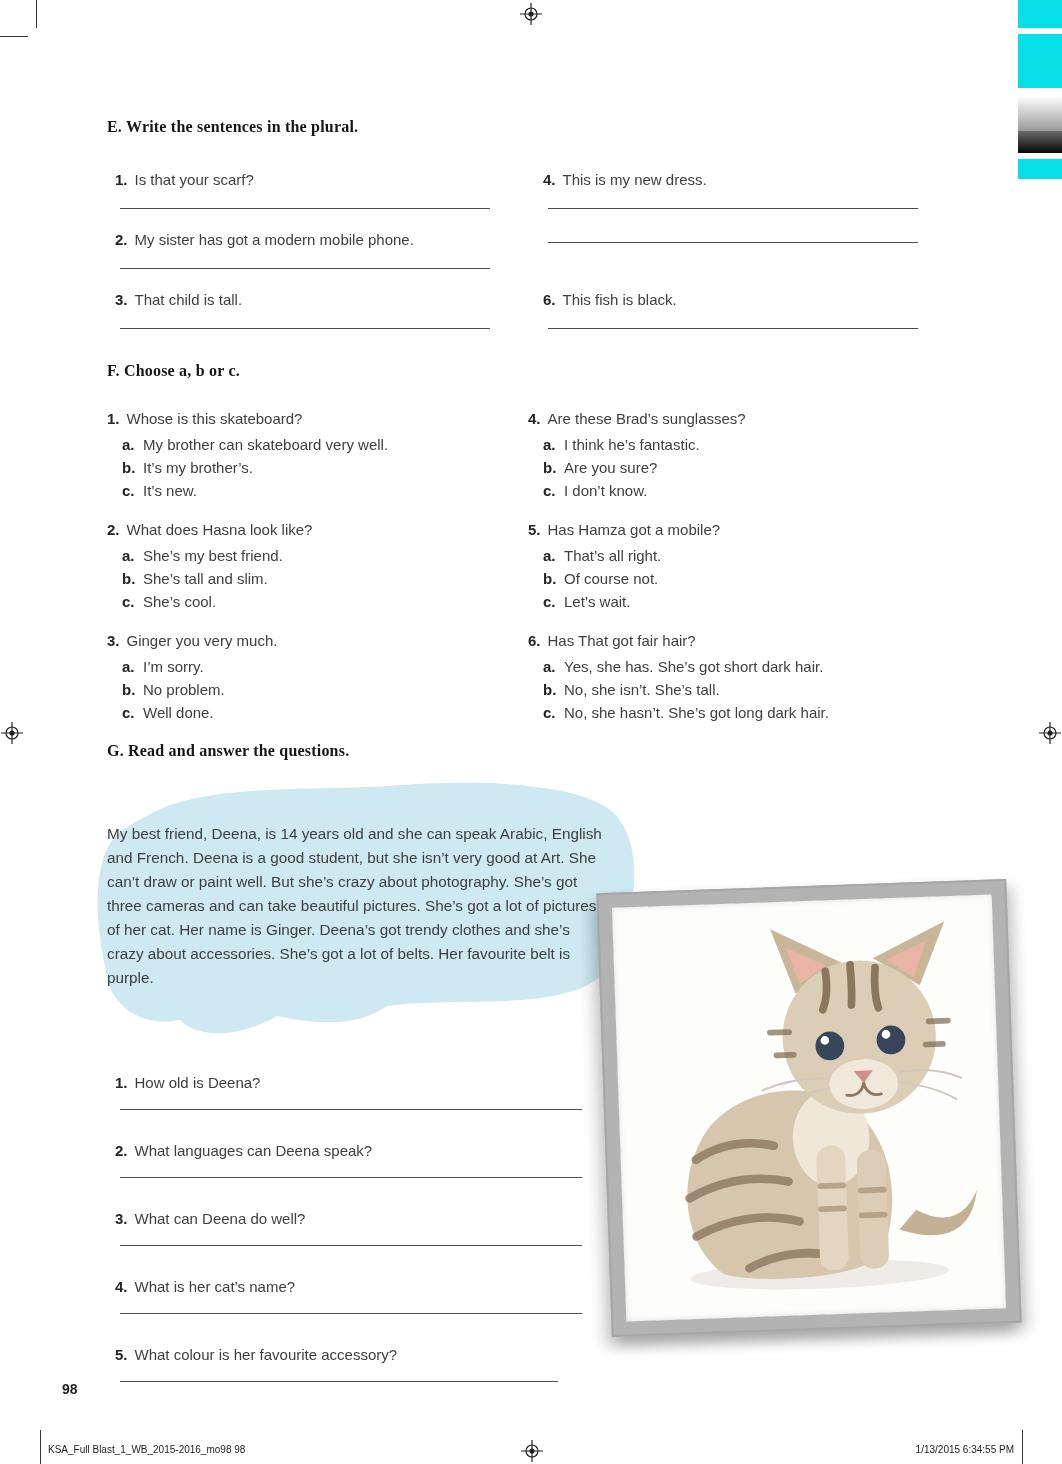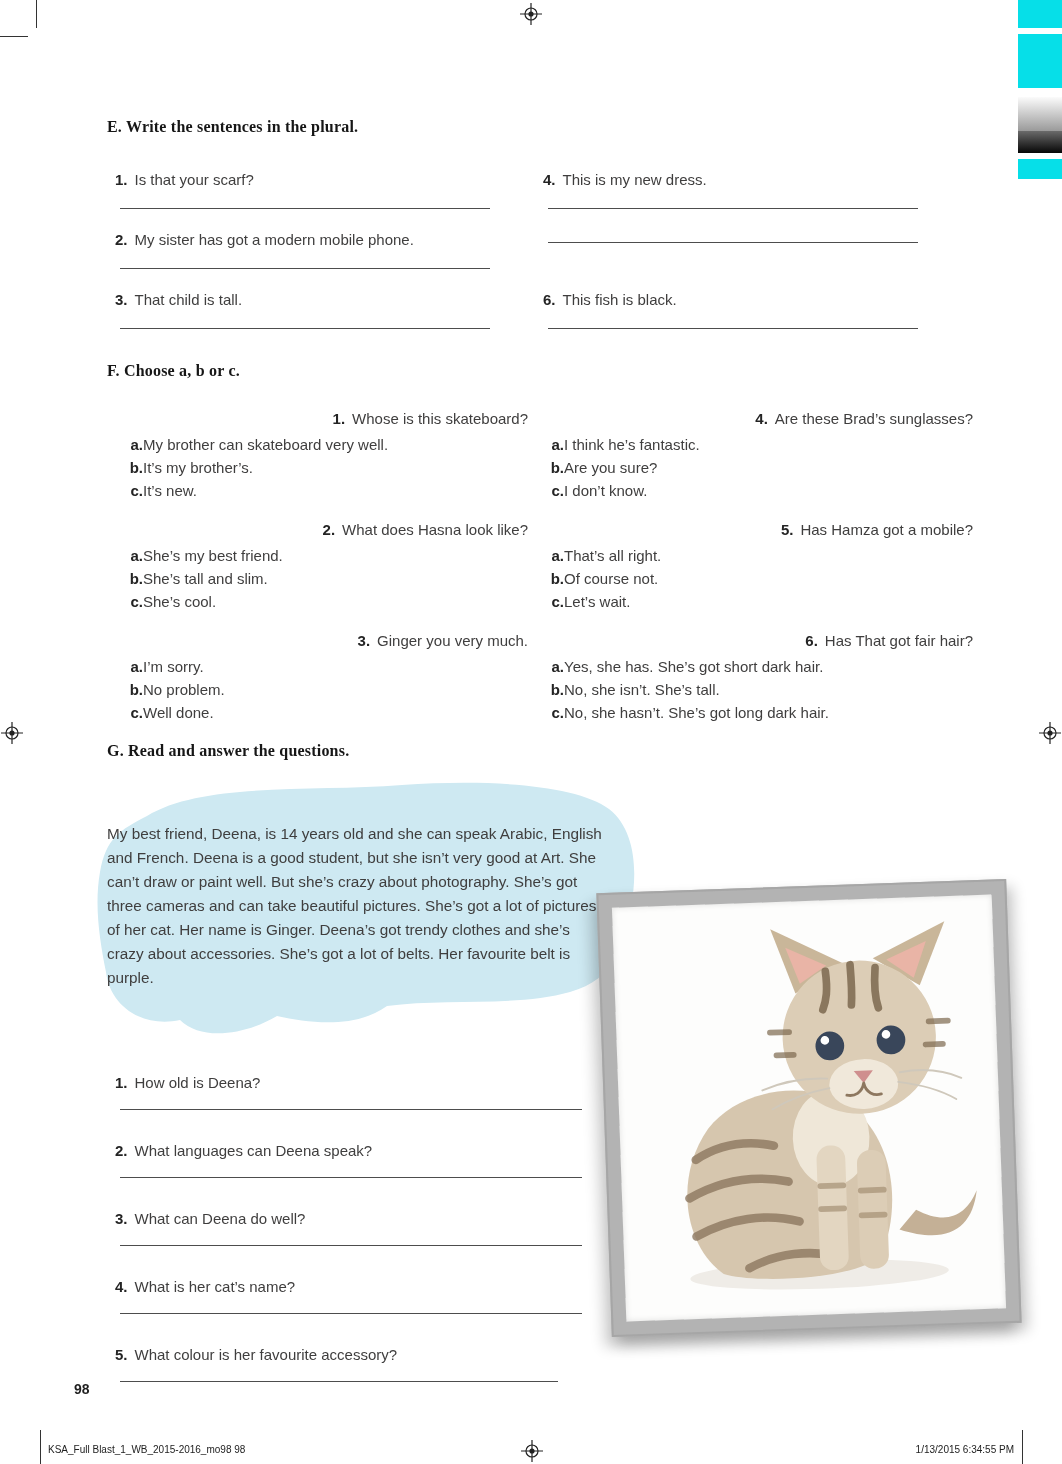--- a/index.html
+++ b/index.html
@@ -33,21 +33,21 @@
   .sent { margin:8px; font-size:15px; line-height:18px; }
   .num  { font-weight:bold; color:#242424; margin-right:7px; }
   .ans-line { margin:19px 0 0 13px; width:370px; border-bottom:1.3px solid #4d4d4d; height:0; }
 
   
   .ex-e { position:absolute; left:107px; top:118px; width:820px; }
   .e-grid { display:grid; grid-template-columns:428px 392px; grid-auto-rows:60px; }
 
   
   .ex-f { position:absolute; left:107px; top:362px; width:866px; }
-  .f-grid { display:grid; grid-template-columns:421px 445px;text-align:right; }
+  .f-grid { display:grid; grid-template-columns:421px 445px; }
   .f-item { margin-bottom:16px; }
   .f-q { margin:0 0 2px 0; font-size:15px; line-height:24px; }
   .opt { display:flex; margin-left:15px; font-size:15px; line-height:23px; }
   .opt b { flex:0 0 21px; color:#242424; }
 
   
   .exg-title { position:absolute; left:107px; top:742px; margin:0; }
   .blob { position:absolute; left:72px; top:776px; width:582px; height:278px; }
   .blob svg { position:absolute; inset:0; width:100%; height:100%; }
   .blob-text {
@@ -64,21 +64,21 @@
   .photo {
     position:absolute; left:604px; top:886px; width:406px; height:440px;
     transform:rotate(-2deg); background:#b3b3b3;
     border:2px solid #a6a6a6;
     box-shadow:-8px 10px 14px rgba(0,0,0,.18), 6px 8px 14px rgba(0,0,0,.22);
   }
   .photo-inner { position:absolute; inset:13px; background:#fdfdfc; box-shadow:inset 0 0 6px rgba(0,0,0,.12); }
   .photo-inner svg { position:absolute; inset:8px; width:calc(100% - 16px); height:calc(100% - 16px); }
 
   
-  .page-num { position:absolute; left:74px; top:1381px; font-size:14px; font-weight:bold; color:#1f1f1f; }
+  .page-num { position:absolute; left:62px; top:1381px; font-size:14px; font-weight:bold; color:#1f1f1f; }
   .footer-left  { position:absolute; left:48px;  bottom:9px; font-size:10px; color:#222; }
   .footer-right { position:absolute; right:48px; bottom:9px; font-size:10px; color:#222; }
 </style>
 </head>
 <body>
 
 <div class="page">
 
   <div class="crop-h"></div>
   <div class="crop-v"></div>

